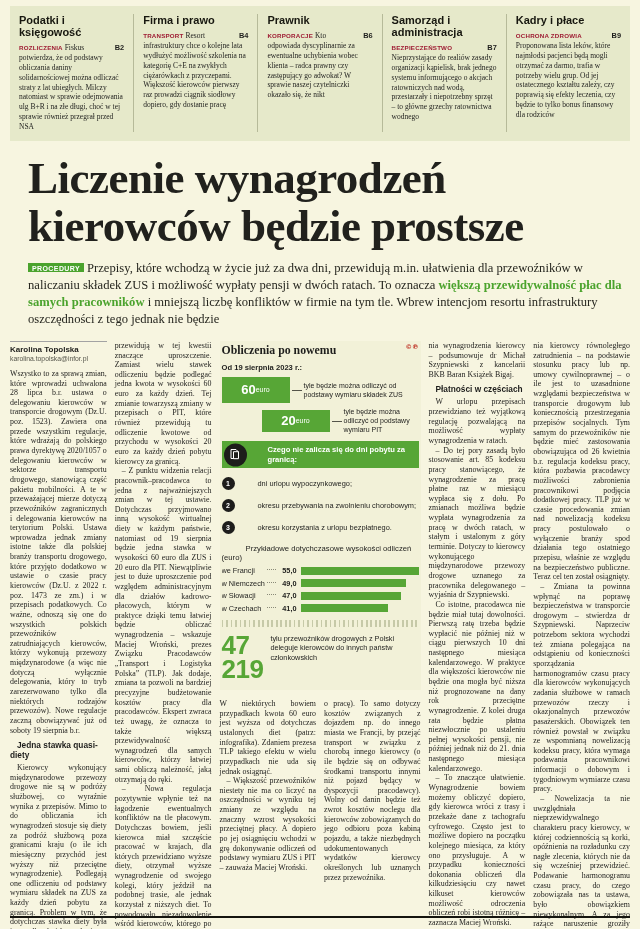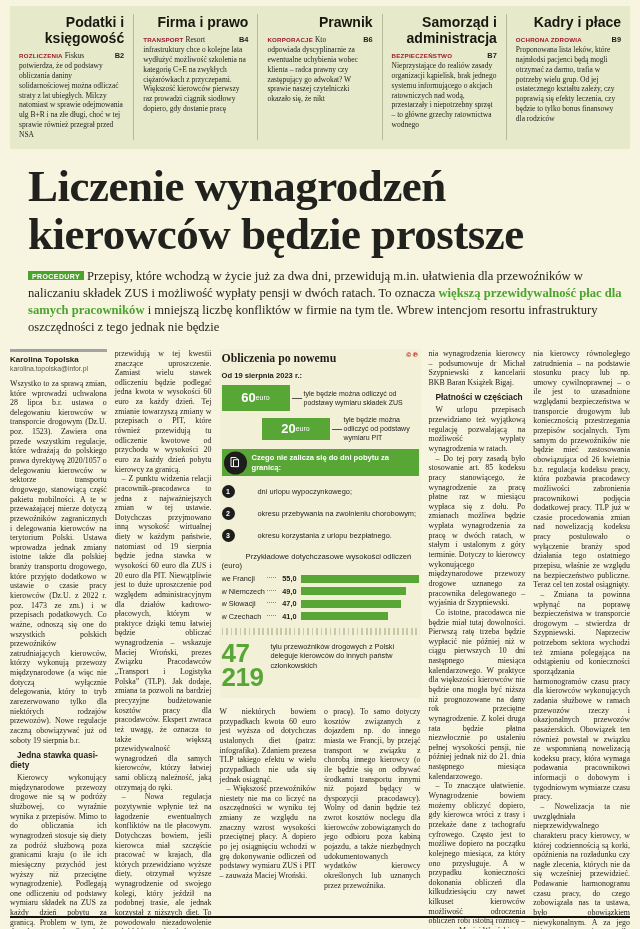--- a/index.html
+++ b/index.html
@@ -17,21 +17,21 @@
   .mast-bottom{display:flex;align-items:baseline;margin:12px 0 0 18px;}
   .edition{font-family:"Liberation Serif",serif;font-weight:bold;font-size:17px;letter-spacing:0.5px;}
   .dateinfo{font-weight:bold;font-size:9.5px;margin-left:10px;}
   .site{margin-left:auto;font-family:"Liberation Sans",sans-serif;font-weight:bold;font-size:6px;letter-spacing:0.4px;color:#333;}
   .rule-thick{height:2px;background:#15150f;margin-top:5px;}
 
   
   .strip{display:flex;background:#e6e9ca;margin-top:6px;padding:8px 0 9px;}
   .strip-sec{flex:1;padding:0 9px;min-width:0;}
   .strip-sec + .strip-sec{border-left:1px solid #b6ba99;}
-  .strip-sec h3{font-family:"Liberation Sans",sans-serif;font-size:14px;font-weight:bold;margin:0 0 5px;color:#17170f;text-align:right;}
+  .strip-sec h3{font-family:"Liberation Sans",sans-serif;font-size:11px;font-weight:bold;margin:0 0 5px;color:#17170f;}
   .strip-sec p{margin:0;font-size:7.5px;line-height:1.32;text-align:left;}
   .kicker{color:#9e1b32;font-family:"Liberation Sans",sans-serif;font-size:6.2px;font-weight:bold;letter-spacing:0.2px;}
   .pref{font-family:"Liberation Sans",sans-serif;font-weight:bold;font-size:7.4px;float:right;margin-left:4px;}
 
   
   h1.headline{font-family:"Liberation Serif",serif;font-weight:bold;font-size:45px;line-height:1.06;
     letter-spacing:-0.5px;color:#21211d;margin:14px 0 10px 18px;max-width:560px;}
   .lede{margin:0 2px 0 18px;font-size:12.6px;line-height:1.34;color:#26261f;}
   .badge{background:#4ba32d;color:#fff;font-family:"Liberation Sans",sans-serif;font-weight:bold;
     font-size:7px;padding:1.5px 4px 1px;letter-spacing:0.4px;vertical-align:2px;margin-right:3px;}
@@ -41,41 +41,41 @@
   .body{display:flex;gap:8px;margin-top:13px;}
   .bcol{flex:1;min-width:0;}
   .colmid{flex:0 0 201px;min-width:0;}
   .subcols{display:flex;gap:8px;}
   .subcols .bcol{flex:1;}
   .para{margin:0;font-size:7.9px;line-height:1.22;text-align:justify;hyphens:auto;-webkit-hyphens:auto;}
   .para + .para{text-indent:7px;}
   .subhead{font-family:"Liberation Sans",sans-serif;font-weight:bold;font-size:8.3px;line-height:1.2;
     margin:6px 0 2px;text-align:left;text-indent:0;}
 
-  .byline{border-top:3px solid #a3a3a3;padding-top:3px;margin-bottom:7px;}
+  .byline{border-top:1px solid #a3a3a3;padding-top:3px;margin-bottom:7px;}
   .byl-name{font-family:"Liberation Sans",sans-serif;font-weight:bold;font-size:8px;}
   .byl-mail{font-family:"Liberation Sans",sans-serif;font-size:6.8px;color:#56564c;margin-top:1px;}
 
   
   .info{background:#f2f1d8;padding:2px 2px 8px;margin-bottom:9px;min-height:288px;box-sizing:border-box;}
   .info-head{display:flex;justify-content:space-between;align-items:flex-start;}
   .info-head h2{font-family:"Liberation Serif",serif;font-weight:bold;font-size:11.8px;margin:0 0 4px;}
   .cp{color:#c0392b;font-size:6.5px;font-weight:bold;font-family:"DejaVu Sans",sans-serif;}
   .info-intro{font-family:"Liberation Sans",sans-serif;font-weight:bold;font-size:7.6px;margin:1px 0 5px;}
   .nb-row{display:flex;align-items:center;margin-bottom:4px;}
   .nb-bar{background:#57a636;color:#fff;display:flex;align-items:center;justify-content:center;gap:0;
     font-family:"Liberation Sans",sans-serif;flex:0 0 auto;}
   .nb-bar b{font-size:13px;} .nb-bar span{font-size:7px;}
   .nb1{width:68px;height:26px;}
   .nb2{width:68px;height:22px;margin-left:40px;}
   .nb-label{font-family:"Liberation Sans",sans-serif;font-size:7px;line-height:1.3;margin-left:14px;flex:1;position:relative;}
   .nb-label::before{content:"";position:absolute;left:-12px;top:50%;width:10px;height:1px;background:#55554a;}
   .band{background:#57a636;color:#fff;font-family:"Liberation Sans",sans-serif;font-weight:bold;
     font-size:7.6px;line-height:1.25;display:flex;align-items:center;margin:7px 0 4px;
-    padding:4px 6px 4px 30px;min-height:17px;position:relative;}
+    padding:4px 6px 4px 46px;min-height:17px;position:relative;}
   .band-icon{position:absolute;left:2px;top:50%;transform:translateY(-50%);width:23px;height:23px;
     background:#1d1d1b;border-radius:50%;display:flex;align-items:center;justify-content:center;}
   .excl{display:flex;align-items:center;gap:7px;padding:4.5px 0;}
   .num{width:13px;height:13px;border-radius:50%;background:#1d1d1b;color:#fff;
     font-family:"Liberation Sans",sans-serif;font-weight:bold;font-size:7px;
     display:flex;align-items:center;justify-content:center;flex:0 0 13px;}
   .excl-t{font-family:"Liberation Sans",sans-serif;font-size:7.4px;padding-left:16px;}
   .chart-title{font-family:"Liberation Sans",sans-serif;font-size:7.7px;margin:6px 0 4px;}
   .chart-title b{font-weight:normal;padding-left:24px;}
   .crow{display:flex;align-items:center;margin:3.5px 0;font-family:"Liberation Sans",sans-serif;font-size:7.3px;}

